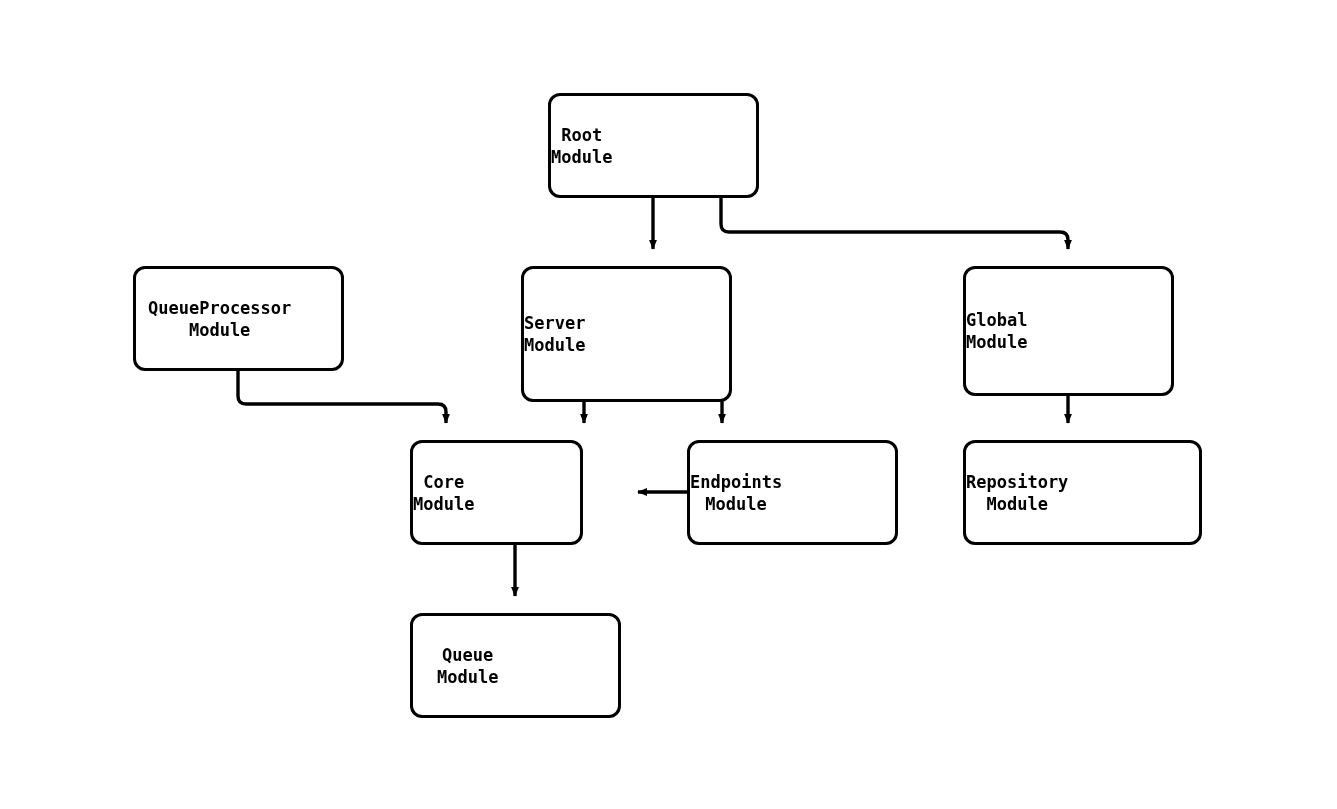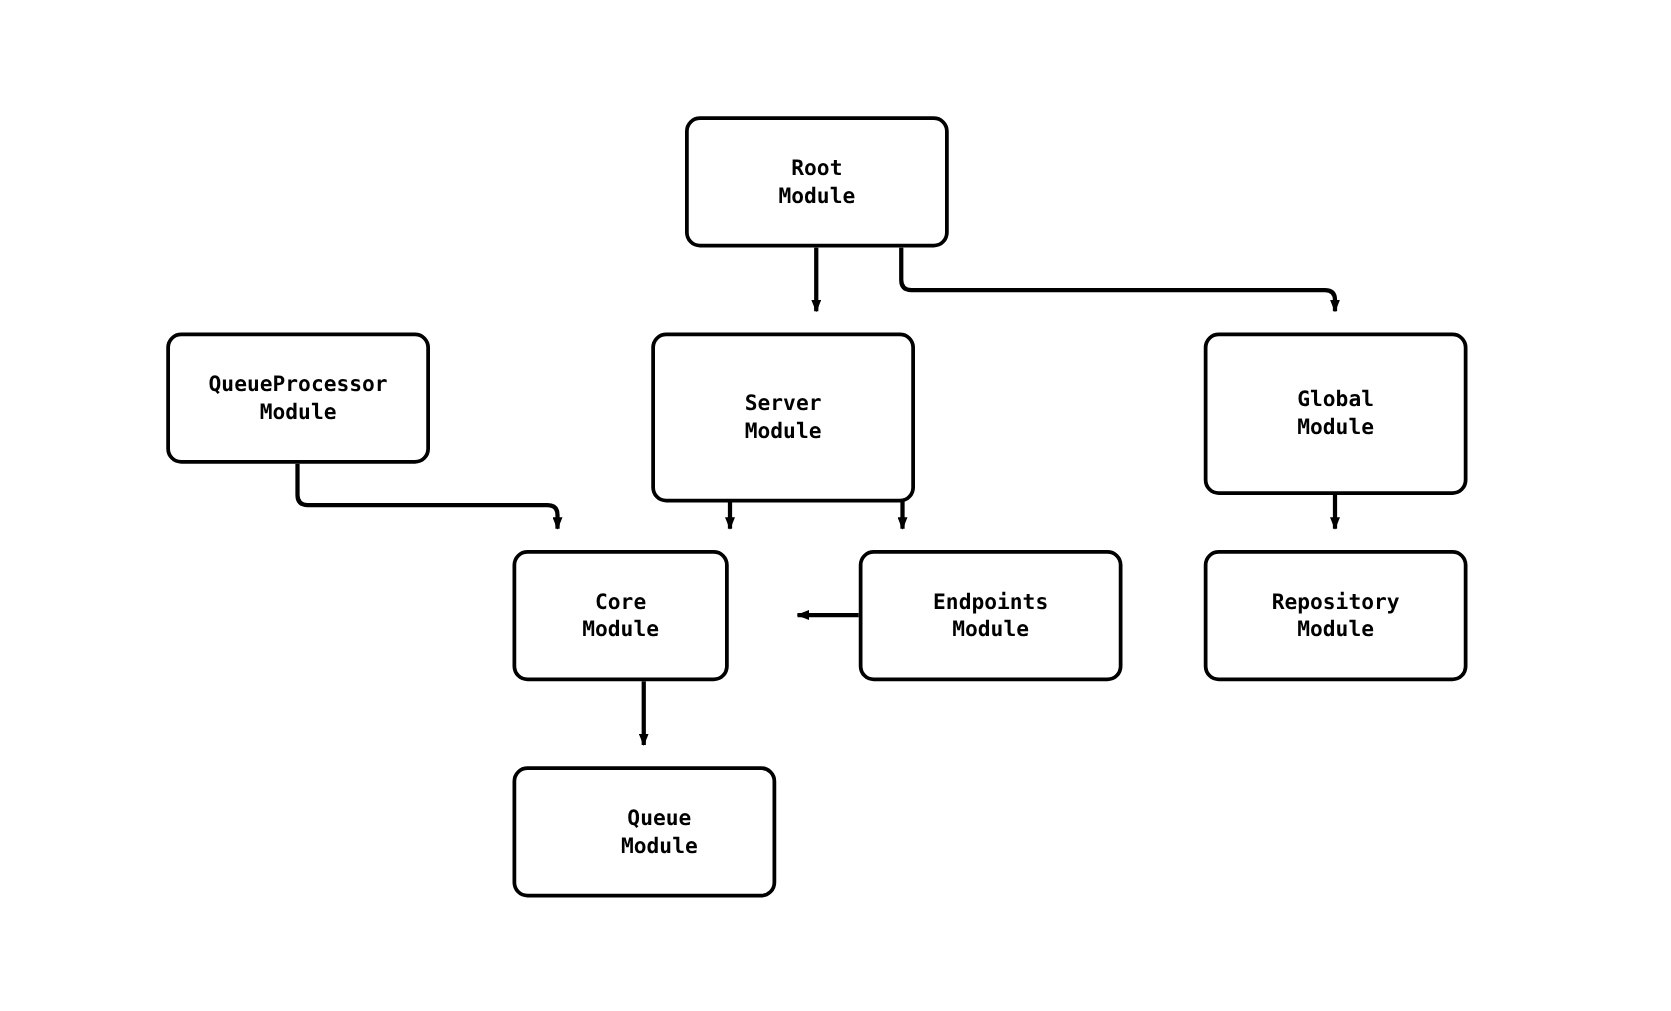--- a/index.html
+++ b/index.html
@@ -29,21 +29,20 @@
     pointer-events: none;
   }
   .node {
     position: absolute;
     box-sizing: border-box;
     background: #ffffff;
     border: 3px solid #000000;
     border-radius: 12px;
     display: flex;
     align-items: center;
-    justify-content: center;
     text-align: center;
   }
   .node-label {
     font-family: "DejaVu Sans Mono", "Liberation Mono", monospace;
     font-size: 17px;
     font-weight: bold;
     line-height: 22px;
     color: #000000;
     white-space: pre;
     letter-spacing: 0px;
@@ -79,21 +78,21 @@
       <path d="M 515 545 L 515 596" marker-end="url(#arrowhead)"></path>
 
     </g>
   </svg>
 
   <div class="node" style="left:548px; top:93px; width:211px; height:105px;">
     <span class="node-label">Root
 Module</span>
   </div>
 
-  <div class="node" style="left:133px; top:266px; width:211px; height:105px;">
+  <div class="node" style="left:133px; top:266px; width:211px; height:105px;padding-left:12px;">
     <span class="node-label">QueueProcessor
 Module</span>
   </div>
 
   <div class="node" style="left:521px; top:266px; width:211px; height:136px;">
     <span class="node-label">Server
 Module</span>
   </div>
 
   <div class="node" style="left:963px; top:266px; width:211px; height:130px;">
@@ -104,21 +103,21 @@
   <div class="node" style="left:410px; top:440px; width:173px; height:105px;">
     <span class="node-label">Core
 Module</span>
   </div>
 
   <div class="node" style="left:687px; top:440px; width:211px; height:105px;">
     <span class="node-label">Endpoints
 Module</span>
   </div>
 
-  <div class="node" style="left:963px; top:440px; width:211px; height:105px;">
+  <div class="node" style="left:963px; top:440px; width:239px; height:105px;">
     <span class="node-label">Repository
 Module</span>
   </div>
 
   <div class="node" style="left:410px; top:613px; width:211px; height:105px;padding-left:24px;">
     <span class="node-label">Queue
 Module</span>
   </div>
 
 </div>

